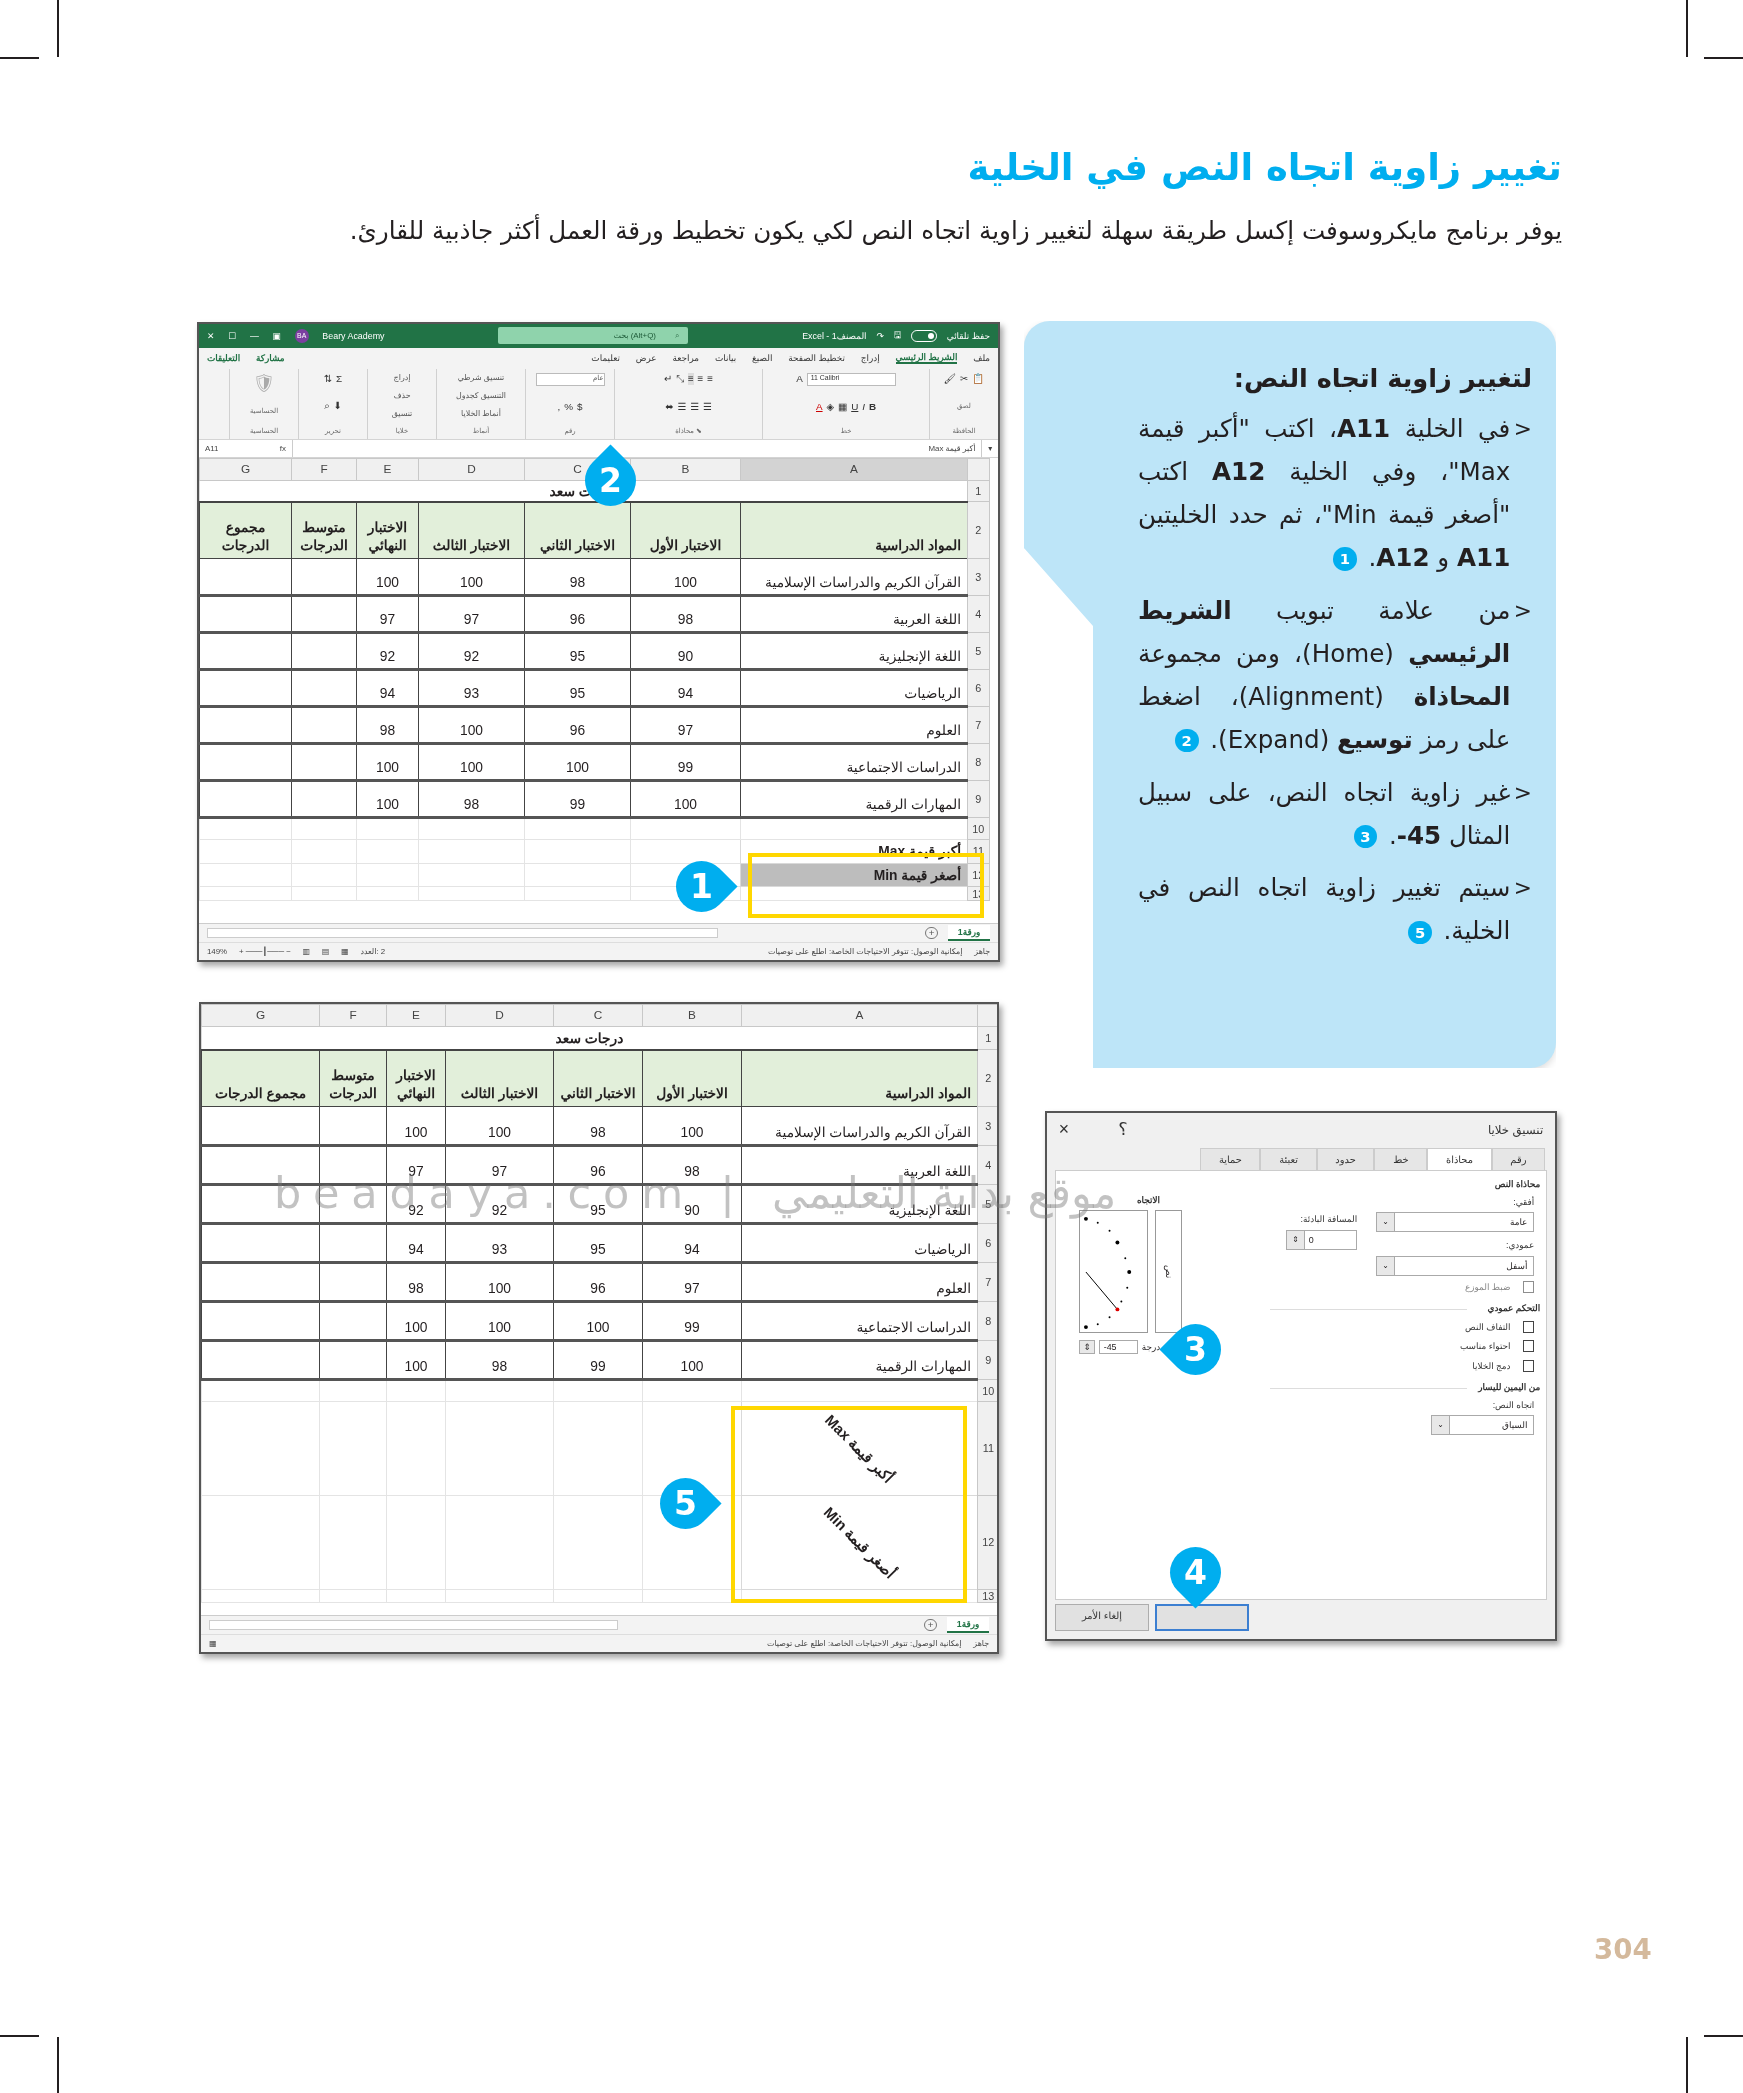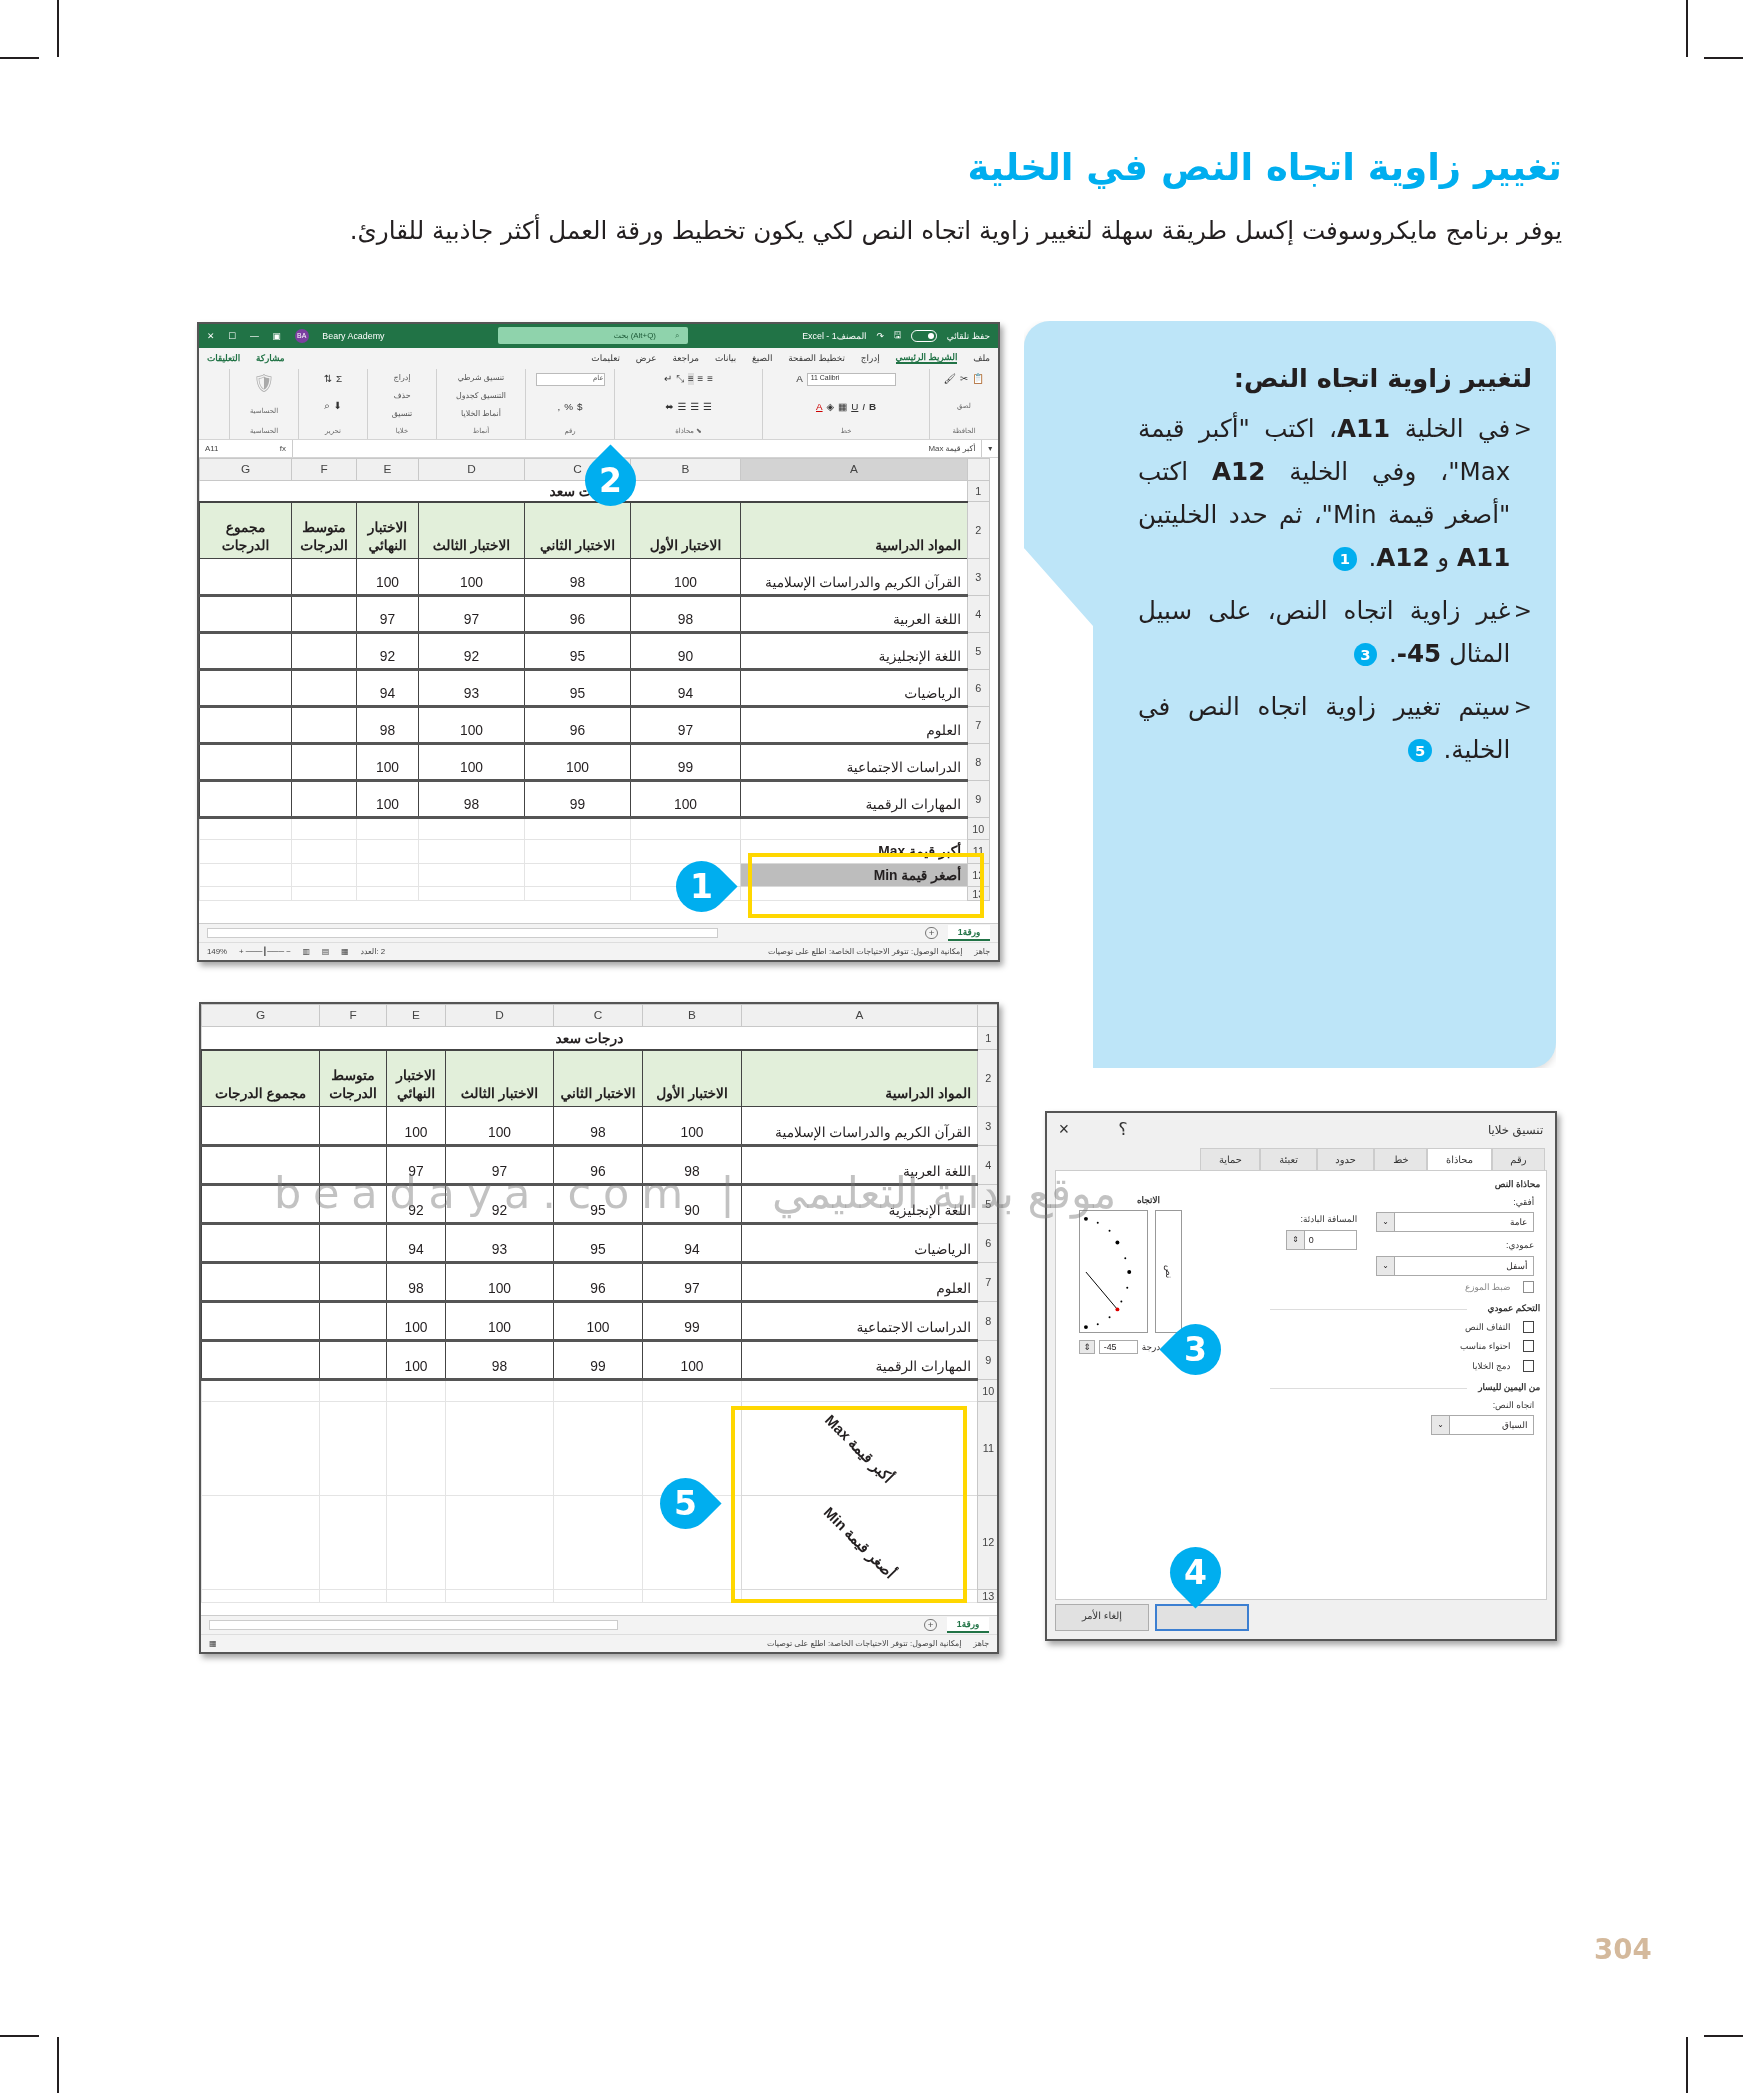--- a/index.html
+++ b/index.html
@@ -420,20 +420,21 @@
     <span>1</span>
   </div>
 <div class="bubble b-up" style="left:585px;top:455px">
     <span>2</span>
   </div>
 
 <div class="panel"></div>
 <div class="panel-content">
   <div class="panel-heading">لتغيير زاوية اتجاه النص:</div>
   <div class="step">في الخلية <b>A11</b>، اكتب "أكبر قيمة Max"، وفي الخلية <b>A12</b> اكتب "أصغر قيمة Min"، ثم حدد الخليتين <b>A11</b> و <b>A12</b>. <span class="num">1</span></div>
+  <div class="step">من علامة تبويب <b>الشريط الرئيسي</b> (Home)، ومن مجموعة <b>المحاذاة</b> (Alignment)، اضغط على رمز <b>توسيع</b> (Expand). <span class="num">2</span></div>
   <div class="step">غير زاوية اتجاه النص، على سبيل المثال <b>45-</b>. <span class="num">3</span></div>
   <div class="step">سيتم تغيير زاوية اتجاه النص في الخلية. <span class="num">5</span></div>
 </div>
 
 <div class="xl" style="left:199px;top:1002px;width:800px;height:652px;">
   <table class="grid" style="width:798px">
     <colgroup>
         <col style="width:21.7px">
         <col style="width:236px">
         <col style="width:99px">

